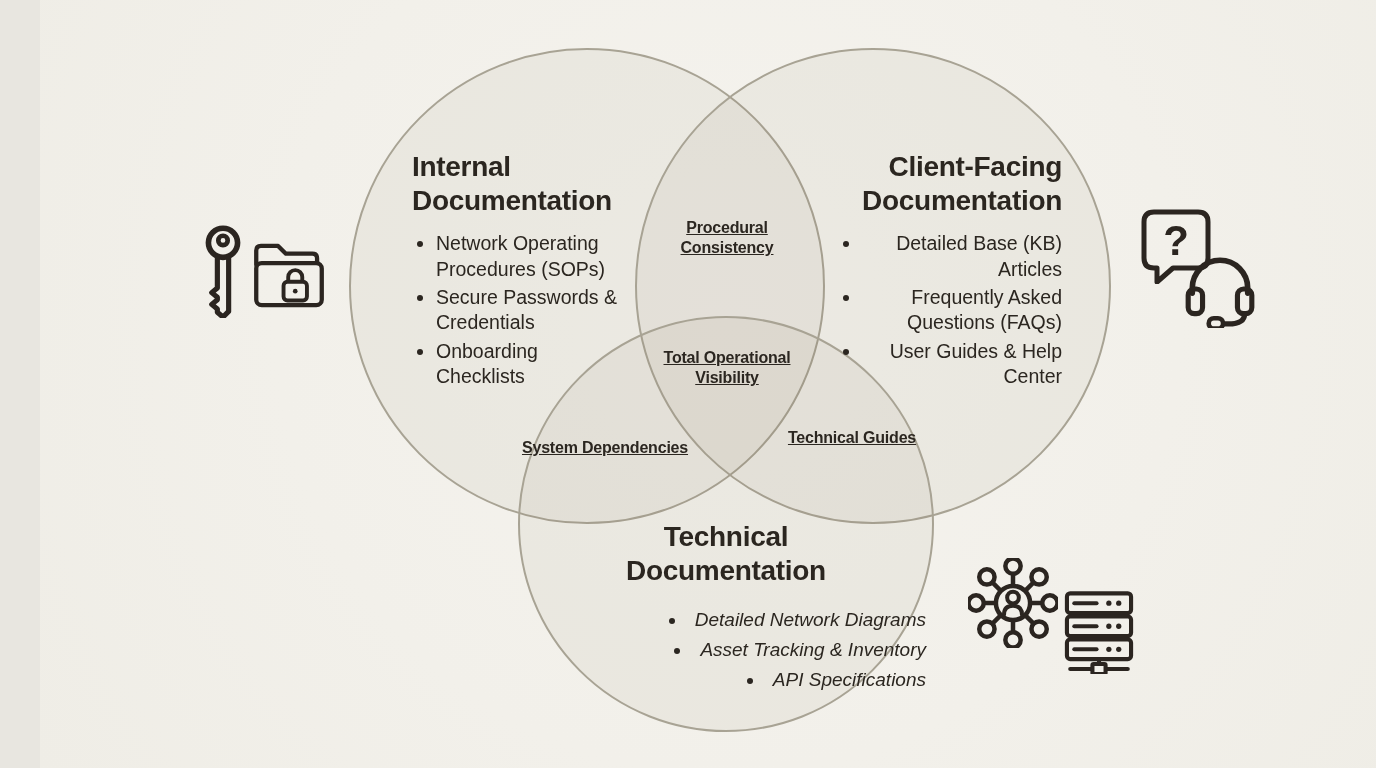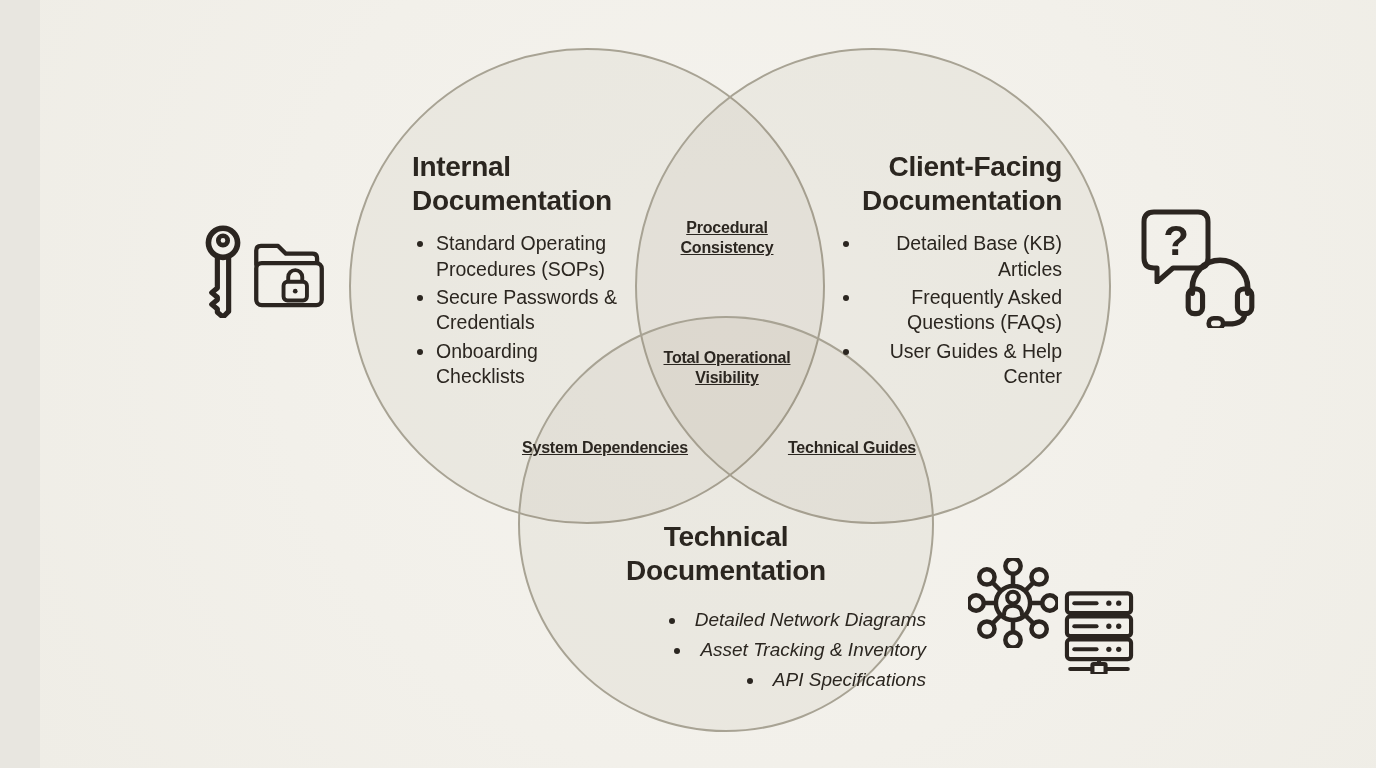--- a/index.html
+++ b/index.html
@@ -86,21 +86,21 @@
 
   <svg class="venn" width="1376" height="768" viewBox="0 0 1376 768">
     <circle class="set" cx="547" cy="286" r="237"></circle>
     <circle class="set" cx="833" cy="286" r="237"></circle>
     <circle class="set" cx="686" cy="524" r="207"></circle>
   </svg>
 
   <div class="block" style="left:372px; top:150px; width:212px;">
     <h2 class="set-title">Internal Documentation</h2>
     <ul class="set-list">
-      <li>Standard Operating Procedures (SOPs)</li>
+      <li>Network Operating Procedures (SOPs)</li>
       <li>Secure Passwords &amp; Credentials</li>
       <li>Onboarding Checklists</li>
     </ul>
   </div>
 
   <div class="block" style="left:798px; top:150px; width:224px;text-align:right;">
     <h2 class="set-title">Client-Facing Documentation</h2>
     <ul class="set-list">
       <li>Detailed Base (KB) Articles</li>
       <li>Frequently Asked Questions (FAQs)</li>
@@ -118,21 +118,21 @@
       <li>API Specifications</li>
     </ul>
   </div>
 
   <div class="overlap-label" style="left:607px; top:218px; width:160px;">Procedural Consistency</div>
 
   <div class="overlap-label" style="left:607px; top:348px; width:160px;">Total Operational Visibility</div>
 
   <div class="overlap-label" style="left:480px; top:438px; width:170px;">System Dependencies</div>
 
-  <div class="overlap-label" style="left:747px; top:438px; width:130px;">Technical Guides</div>
+  <div class="overlap-label" style="left:747px; top:428px; width:130px;">Technical Guides</div>
 
   <svg class="icon ic" style="left:160px; top:224px;" width="46" height="94" viewBox="0 0 48 100">
     <circle cx="24" cy="20" r="15.5" stroke-width="6"></circle>
     <circle cx="24" cy="17.5" r="5" stroke-width="5"></circle>
     <path d="M18,35 V68 L12,73 L18,78 V80.5 L12,85.5 L18,90.5 V94 L24,99 L30,93 V35" stroke-width="5.5"></path>
   </svg>
 
   <svg class="icon ic" style="left:210px; top:238px;" width="78" height="72" viewBox="0 0 100 92">
     <path d="M8,34 V16 q0,-6 6,-6 h22 l10,10 h34 q6,0 6,6 v6" stroke-width="5.5"></path>
     <rect x="8" y="32" width="84" height="54" rx="7" stroke-width="5.5"></rect>

